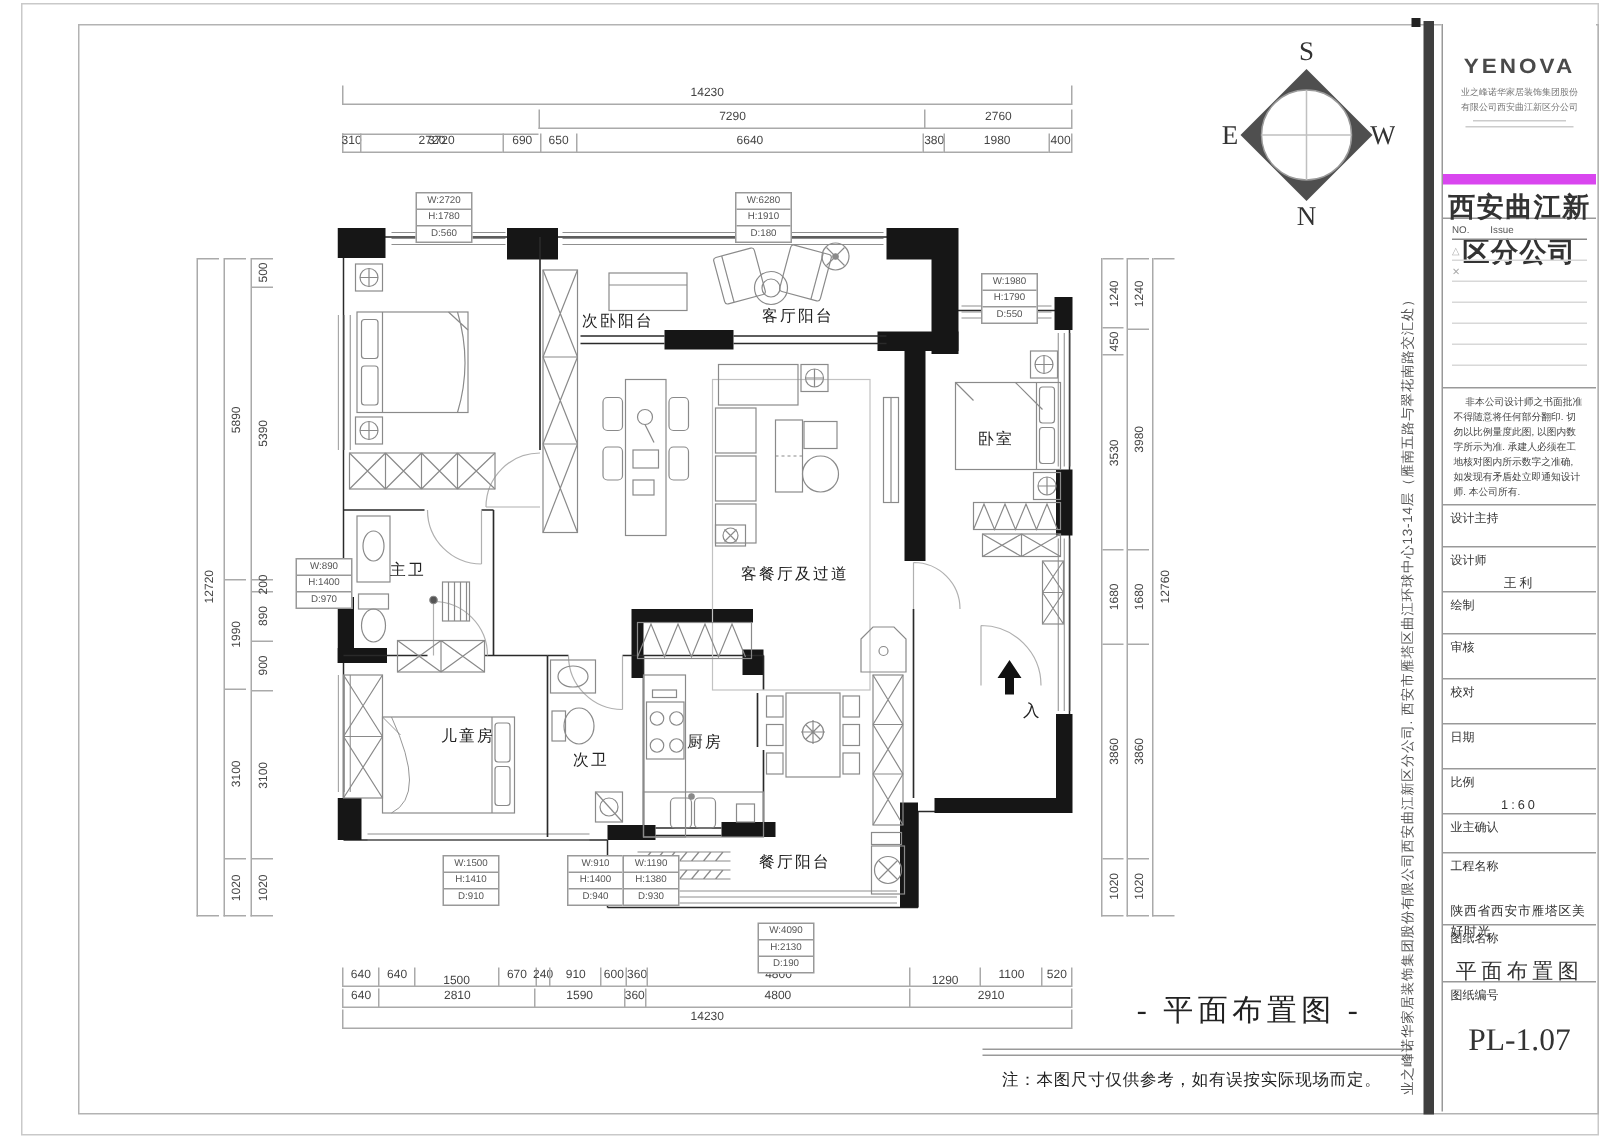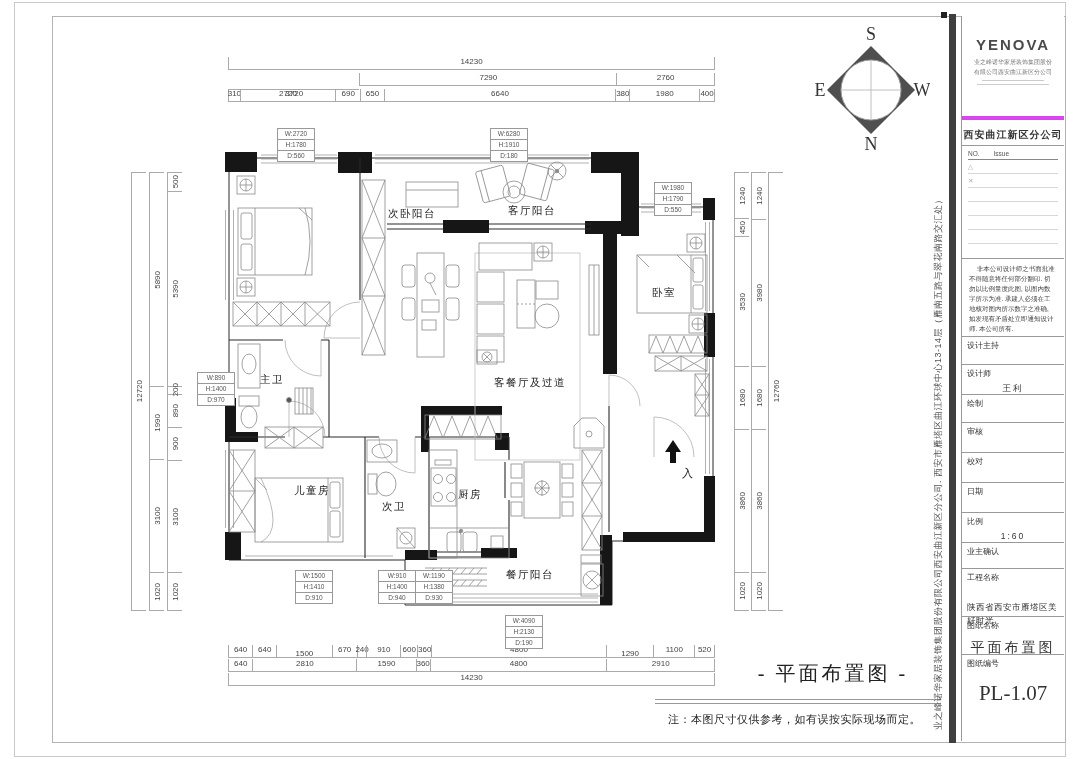--- a/index.html
+++ b/index.html
@@ -38,22 +38,22 @@
   .tb-bar{position:absolute;left:949px;top:14px;width:7px;height:729px;background:#3f3f3f}
   .tb-sq{position:absolute;left:941px;top:12px;width:6px;height:6px;background:#222}
   .tb-side{position:absolute;left:932px;top:730px;transform:rotate(-90deg);transform-origin:0 0;
            width:640px;font-size:9px;color:#555;letter-spacing:0.5px;white-space:nowrap}
   .tb{position:absolute;left:961px;top:16px;width:103px;height:725px;border-left:1px solid #999;
       box-sizing:border-box;display:flex;flex-direction:column;background:#fff}
   .tb-logo{height:100px;box-sizing:border-box;padding-top:20px;text-align:center}
   .tb-logo .logo{font-size:15px;font-weight:bold;letter-spacing:2px;color:#4a4a4a;transform:scaleY(0.92)}
   .tb-logo .co{font-size:6px;color:#777;line-height:1.6;margin-top:5px}
   .tb-logo .cline{height:1px;background:#ccc;margin:3px auto 0}
-  .tb-branch{border-top:4px solid #d946ef;border-bottom:1px solid #999;height:30px;line-height:30px;
-             text-align:center;font-size:10px;font-weight:bold;letter-spacing:1px;box-sizing:border-box}
+  .tb-branch{border-top:7px solid #d946ef;border-bottom:1px solid #999;height:30px;line-height:30px;
+             text-align:center;font-size:18px;font-weight:bold;letter-spacing:1px;box-sizing:border-box}
   .tb-issue{height:112px;box-sizing:border-box;font-size:6.5px;color:#555;padding:4px 6px 0}
   .tb-issue .hd{display:flex;gap:14px;border-bottom:1px solid #888;padding-bottom:2px}
   .tb-issue .row{height:13px;border-bottom:1px solid #d8d8d8;color:#aaa;display:flex;align-items:center}
   .tb-notice{border-top:1px solid #999;height:78px;box-sizing:border-box;padding:5px 7px 0;
              font-size:6.5px;line-height:1.55;color:#444;text-indent:1.2em}
   .tb-field{border-top:1px solid #999;box-sizing:border-box;padding:3px 5px 0;font-size:8px;color:#333}
   .tb-val{font-size:8.5px;text-align:center;margin-top:4px;letter-spacing:2px}
   .tb-val-proj{font-size:8.5px;margin-top:18px;line-height:1.5;letter-spacing:0.5px}
   .tb-val-name{font-size:14px;font-family:"Liberation Serif",serif;text-align:center;margin-top:8px;letter-spacing:3px}
   .tb-val-no{font-size:21px;font-family:"Liberation Serif",serif;text-align:center;margin-top:12px}

